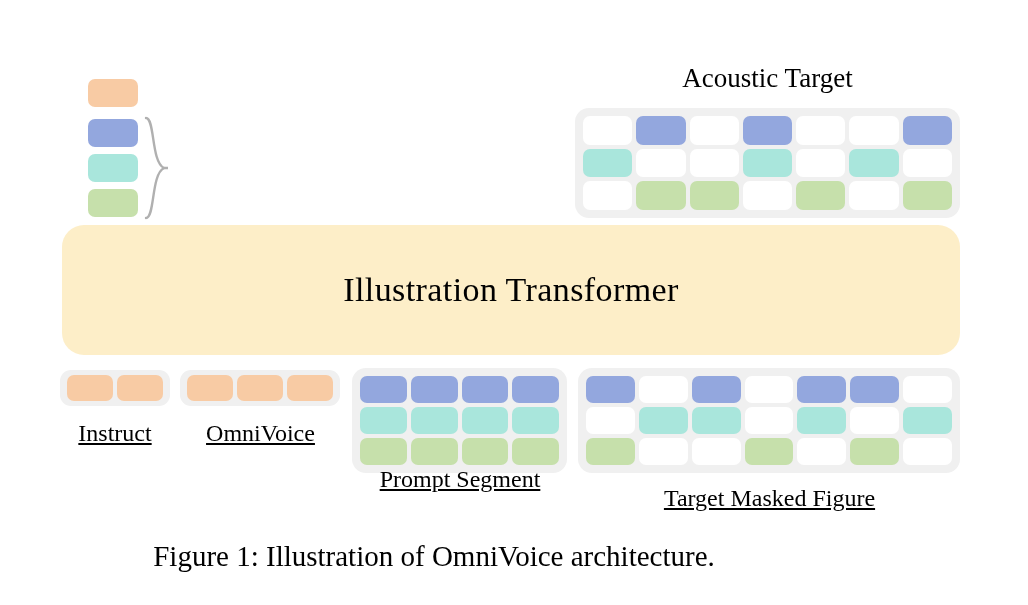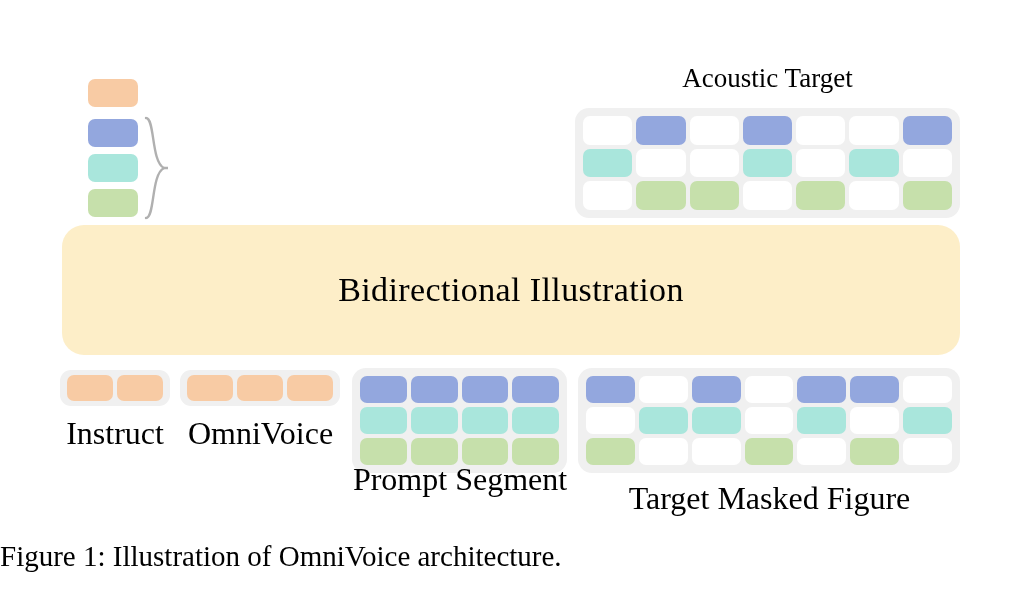--- a/index.html
+++ b/index.html
@@ -113,36 +113,37 @@
     justify-content: center;
   }
   #transformer-label {
     font-size: 34px;
     letter-spacing: 0.4px;
   }
 
   
   .seg-label {
     position: absolute;
-    font-size: 32px;
+    font-size: 24px;
     line-height: 30px;
     text-align: center;
     white-space: nowrap;
+    text-decoration: underline;
   }
   #instruct-label   { left: 55px;  top: 418px; width: 120px; }
   #transcript-label { left: 178px; top: 418px; width: 165px; }
   #prompt-label     { left: 340px; top: 464px; width: 240px; }
   #masked-label     { left: 592px; top: 483px; width: 355px; }
 
   
   #figure-caption {
     left: 0px;
     top: 538px;
     width: 868px;
-    text-align: left;
+    text-align: center;
     font-size: 29px;
     line-height: 36px;
   }
 </style>
 </head>
 <body>
 
 <div class="abs" id="legend">
 
   <div class="swatch sw-text" style="background: rgb(248, 203, 164);"></div>
@@ -184,21 +185,21 @@
       <div class="cell" style="background: rgb(198, 224, 171);"></div>
       <div class="cell" style="background: rgb(198, 224, 171);"></div>
       <div class="cell" style="background: rgb(255, 255, 255);"></div>
       <div class="cell" style="background: rgb(198, 224, 171);"></div>
       <div class="cell" style="background: rgb(255, 255, 255);"></div>
       <div class="cell" style="background: rgb(198, 224, 171);"></div>
     </div>
   </div>
 
 <div class="abs" id="transformer-block" style="background: rgb(253, 238, 200);">
-  <span id="transformer-label">Bidirectional Illustration</span>
+  <span id="transformer-label">Illustration Transformer</span>
 </div>
 
 <div class="strip" id="instruct-strip" style="background: rgb(240, 240, 240);">
     <div class="grid-row">
       <div class="cell" style="background: rgb(248, 203, 164);"></div>
       <div class="cell" style="background: rgb(248, 203, 164);"></div>
     </div>
   </div>
 
 <div class="strip" id="transcript-strip" style="background: rgb(240, 240, 240);">

